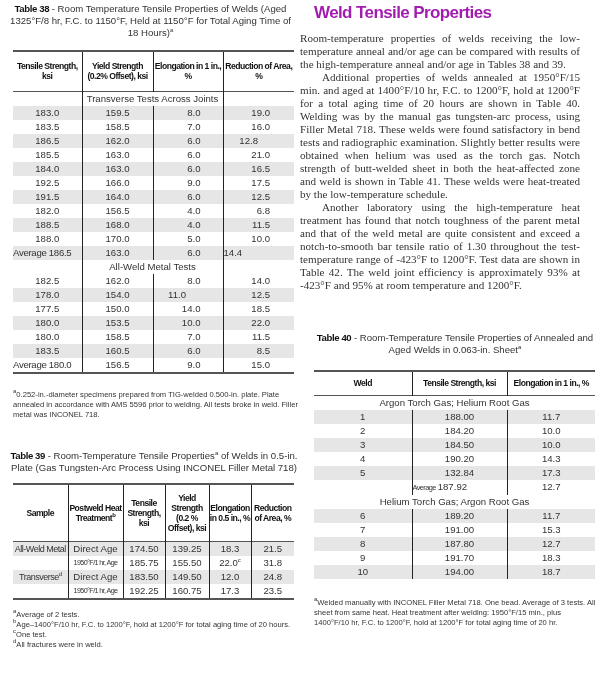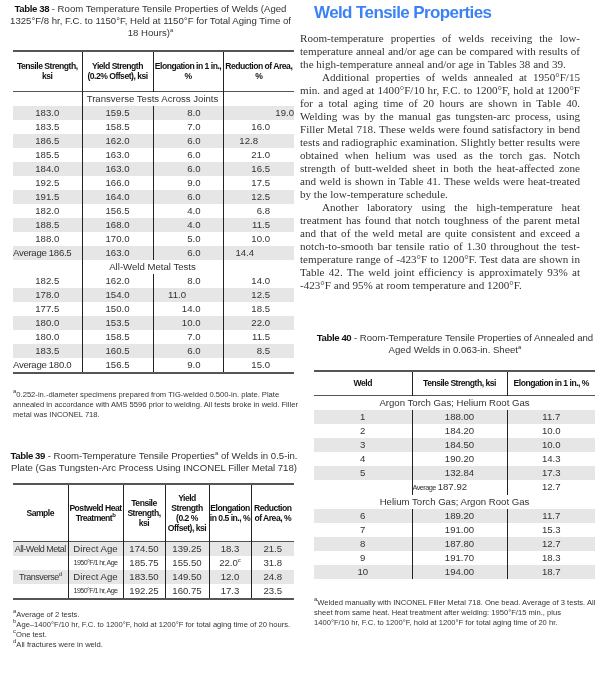--- a/index.html
+++ b/index.html
@@ -15,21 +15,21 @@
   .topline { border-top: 2px solid #555; }
   .botline { border-bottom: 2px solid #555; }
   .hdrline { border-bottom: 1px solid #555; }
   .vr { border-right: 1px solid #222; }
   tr.shade td.s { background: #e6e6e6; }
   .section td { font-size: 9.6px; }
   .sub { font-size: 6px; vertical-align: super; line-height: 0; }
 
   .foot { position: absolute; font-size: 7.6px; line-height: 10px; color: #333; }
 
-  .heading { position: absolute; left: 314px; top: 3px; font-family: "Liberation Sans", sans-serif; font-weight: bold; font-size: 17px; letter-spacing: -0.6px; color: #3b82f6; }
+  .heading { position: absolute; left: 314px; top: 3px; font-family: "Liberation Sans", sans-serif; font-weight: bold; font-size: 17px; letter-spacing: -0.6px; color: #a21caf; }
   .body-text { position: absolute; left: 300px; width: 280px; font-family: "Liberation Serif", serif; font-size: 11.1px; line-height: 13px; text-align: justify; color: #333; }
   .body-text p { text-indent: 0; }
   .body-text p.ind { text-indent: 22px; }
 </style>
 </head>
 <body>
 
 <div class="caption" style="left:8px; top:3px; width:285px;">
   <b>Table 38</b><span> - Room Temperature Tensile Properties of Welds (Aged 1325°F/8 hr, F.C. to 1150°F, Held at 1150°F for Total Aging Time of 18 Hours)</span><span class="sub">a</span>
 </div>
@@ -52,21 +52,21 @@
   <tbody id="t38body">
       <tr class="section">
         <td class="vr"></td>
         <td colspan="2" style="border-right: 1px solid rgb(34, 34, 34); text-align: center;">Transverse Tests Across Joints</td>
         <td></td>
       </tr>
       <tr class="shade">
         <td class="s vr">183.0</td>
         <td class="s vr">159.5</td>
         <td class="s vr" style="text-align: right; padding-right: 22px;">8.0</td>
-        <td class="s" style="text-align: right; ">19.0</td>
+        <td class="s" style="text-align: right; padding-right: 24px;">19.0</td>
       </tr>
       <tr>
         <td class="s vr">183.5</td>
         <td class="s vr">158.5</td>
         <td class="s vr" style="text-align: right; padding-right: 22px;">7.0</td>
         <td class="s" style="text-align: right; padding-right: 24px;">16.0</td>
       </tr>
       <tr class="shade">
         <td class="s vr">186.5</td>
         <td class="s vr">162.0</td>
@@ -112,21 +112,21 @@
       <tr>
         <td class="s vr">188.0</td>
         <td class="s vr">170.0</td>
         <td class="s vr" style="text-align: right; padding-right: 22px;">5.0</td>
         <td class="s" style="text-align: right; padding-right: 24px;">10.0</td>
       </tr>
       <tr class="shade">
         <td class="s vr" style="text-align: left; letter-spacing: -0.3px;">Average 186.5</td>
         <td class="s vr">163.0</td>
         <td class="s vr" style="text-align: right; padding-right: 22px;">6.0</td>
-        <td class="s" style="text-align: center; padding-right: 28px;">14.4</td>
+        <td class="s" style="text-align: left; padding-right: 28px;">14.4</td>
       </tr>
       <tr class="section">
         <td class="vr"></td>
         <td colspan="2" style="border-right: 1px solid rgb(34, 34, 34); text-align: center;">All-Weld Metal Tests</td>
         <td></td>
       </tr>
       <tr>
         <td class="s vr">182.5</td>
         <td class="s vr">162.0</td>
         <td class="s vr" style="text-align: right; padding-right: 22px;">8.0</td>

